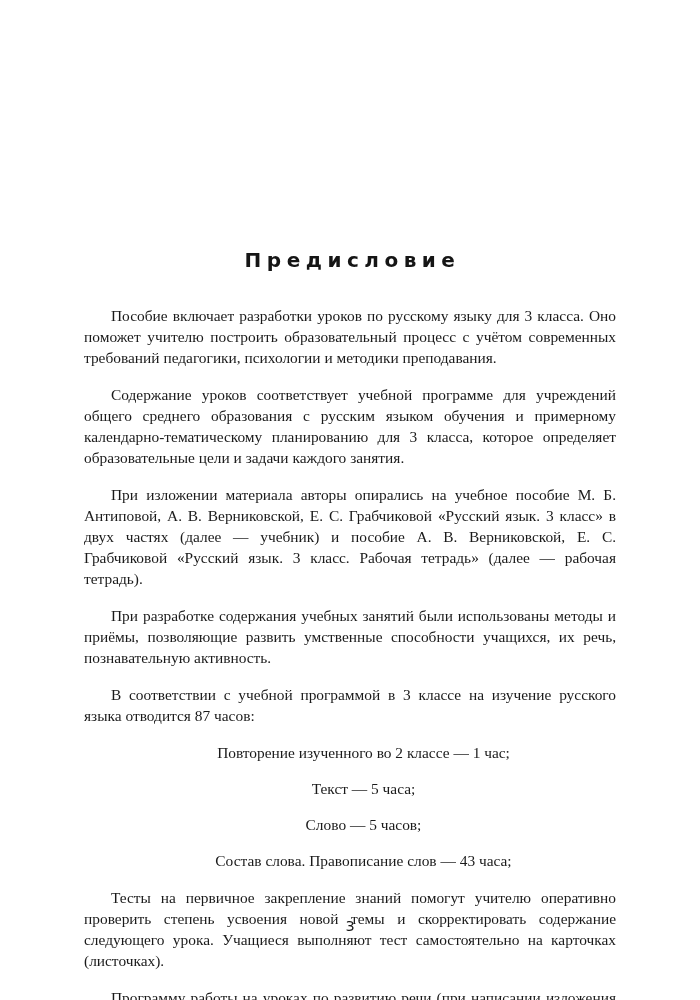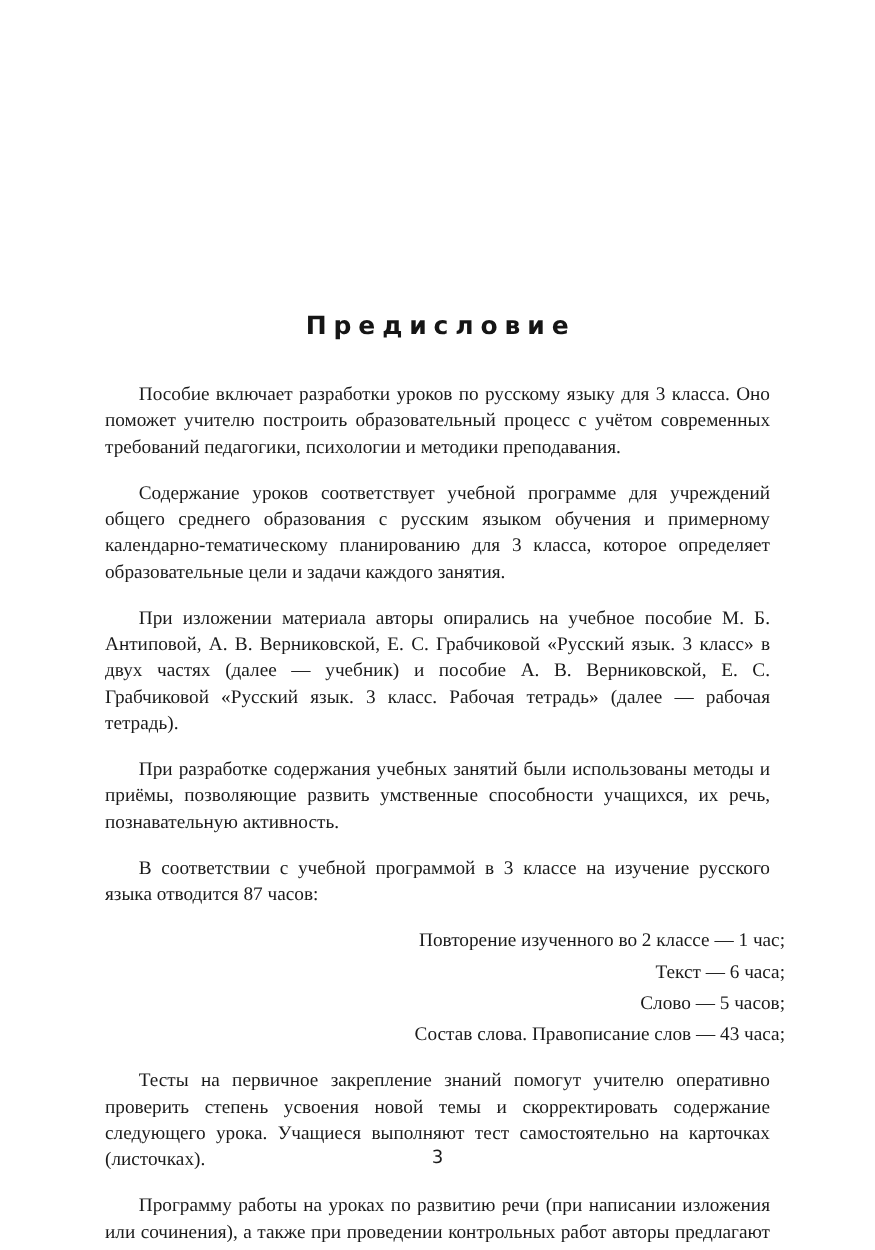--- a/index.html
+++ b/index.html
@@ -38,23 +38,23 @@
     text-align: justify;
     text-justify: inter-word;
     hyphens: manual;
   }
   .para {
     margin: 16px;
     text-indent: 27px;
     text-align: justify;
   }
   .list-line {
-    margin: 4px;
+    margin: 15px;
     text-indent: 27px;
-    text-align: right;
+    text-align: center;
   }
   .para-last {
     margin: 16px;
     text-indent: 27px;
     text-align: justify;
   }
   .page-number {
     position: absolute;
     left: 0;
     right: 0;
@@ -80,21 +80,21 @@
 
       <p class="para">Содержание уроков соответствует учебной программе для учреждений общего среднего образования с русским языком обучения и примерному календарно-тематическому планированию для 3 класса, которое определяет образовательные цели и задачи каждого занятия.</p>
 
       <p class="para">При изложении материала авторы опирались на учебное пособие М. Б. Антиповой, А. В. Верниковской, Е. С. Грабчиковой «Русский язык. 3 класс» в двух частях (далее — учебник) и пособие А. В. Верниковской, Е. С. Грабчиковой «Русский язык. 3 класс. Рабочая тетрадь» (далее — рабочая тетрадь).</p>
 
       <p class="para">При разработке содержания учебных занятий были использованы методы и приёмы, позволяющие развить умственные способности учащихся, их речь, познавательную активность.</p>
 
       <p class="para">В соответствии с учебной программой в 3 классе на изучение русского языка отводится 87 часов:</p>
 
       <p class="list-line">Повторение изученного во 2 классе — 1 час;</p>
-      <p class="list-line">Текст — 6 часа;</p>
+      <p class="list-line">Текст — 5 часа;</p>
       <p class="list-line">Слово — 5 часов;</p>
       <p class="list-line">Состав слова. Правописание слов — 43 часа;</p>
 
       <p class="para">Тесты на первичное закрепление знаний помогут учителю оперативно проверить степень усвоения новой темы и скорректировать содержание следующего урока. Учащиеся выполняют тест самостоятельно на карточках (листочках).</p>
 
       <p class="para">Программу работы на уроках по развитию речи (при написании изложения или сочинения), а также при проведении контрольных работ авторы предлагают учителю продумывать самостоятельно, учитывая уровень подготовки класса.</p>
 
       <p class="para-last">Варианты физкультминуток, рефлексий приводятся в приложениях 1, 2 и используются по усмотрению учителя.</p>
 
     </div>

